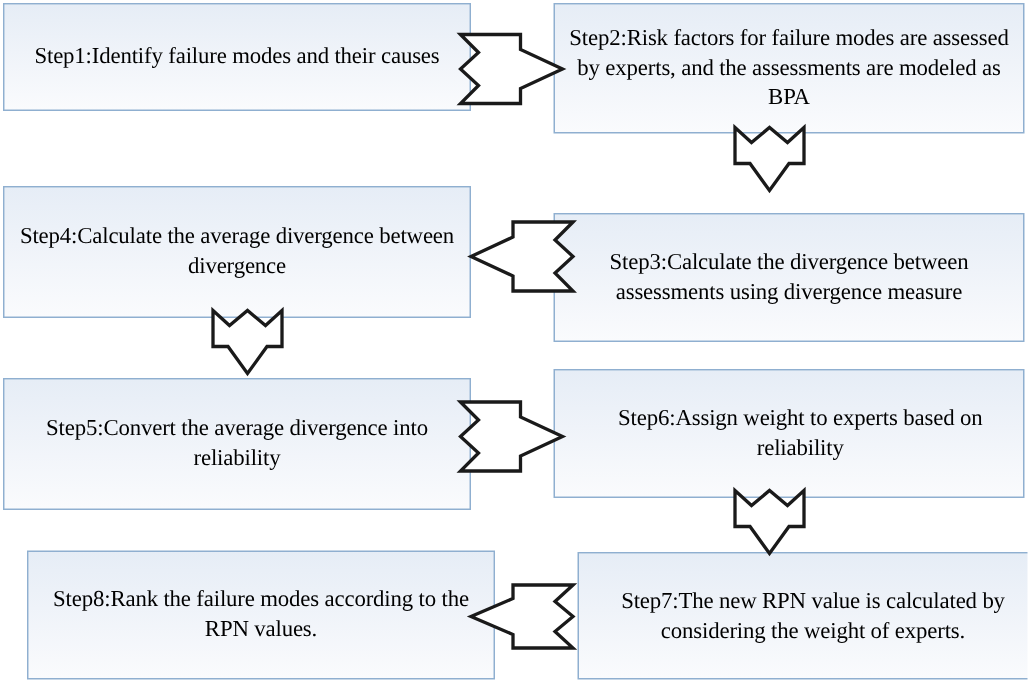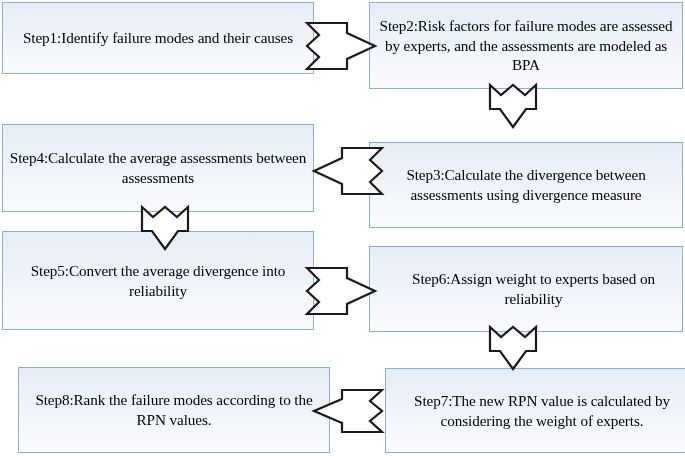--- a/index.html
+++ b/index.html
@@ -42,21 +42,21 @@
     width: 100%;
     white-space: pre-line;
   }
 
   
   .col-left  { left: 2px;   width: 312px; }
   .col-right { left: 369px; width: 314px; }
 
   .row1 { top: 2px;   height: 72px; }
   .row2 { top: 124px; height: 88px; }
-  .row3 { top: 231px; height: 99px; }
+  .row3 { top: 252px; height: 88px; }
   .row4 { top: 367px; height: 86px; margin-left: 16px; }
 
   
   .col-right.row1 { top: 2px;   height: 87px; }
   .col-right.row2 { top: 142px; height: 86px; }
   .col-right.row3 { top: 246px; height: 86px; padding-left: 21px; }
   .col-right.row4 { top: 368px; height: 85px; }
 
   .arrow {
     position: absolute;
@@ -80,21 +80,21 @@
 
   <div class="step-box col-right row1">
     <span class="txt">Step2:Risk factors for failure modes are assessed by experts, and the assessments are modeled as BPA</span>
   </div>
 
   <div class="step-box col-right row2">
     <span class="txt">Step3:Calculate the divergence between assessments using divergence measure</span>
   </div>
 
   <div class="step-box col-left row2">
-    <span class="txt">Step4:Calculate the average assessments between assessments</span>
+    <span class="txt">Step4:Calculate the average divergence between divergence</span>
   </div>
 
   <div class="step-box col-left row3">
     <span class="txt">Step5:Convert the average divergence into reliability</span>
   </div>
 
   <div class="step-box col-right row3">
     <span class="txt">Step6:Assign weight to experts based on reliability</span>
   </div>
 

